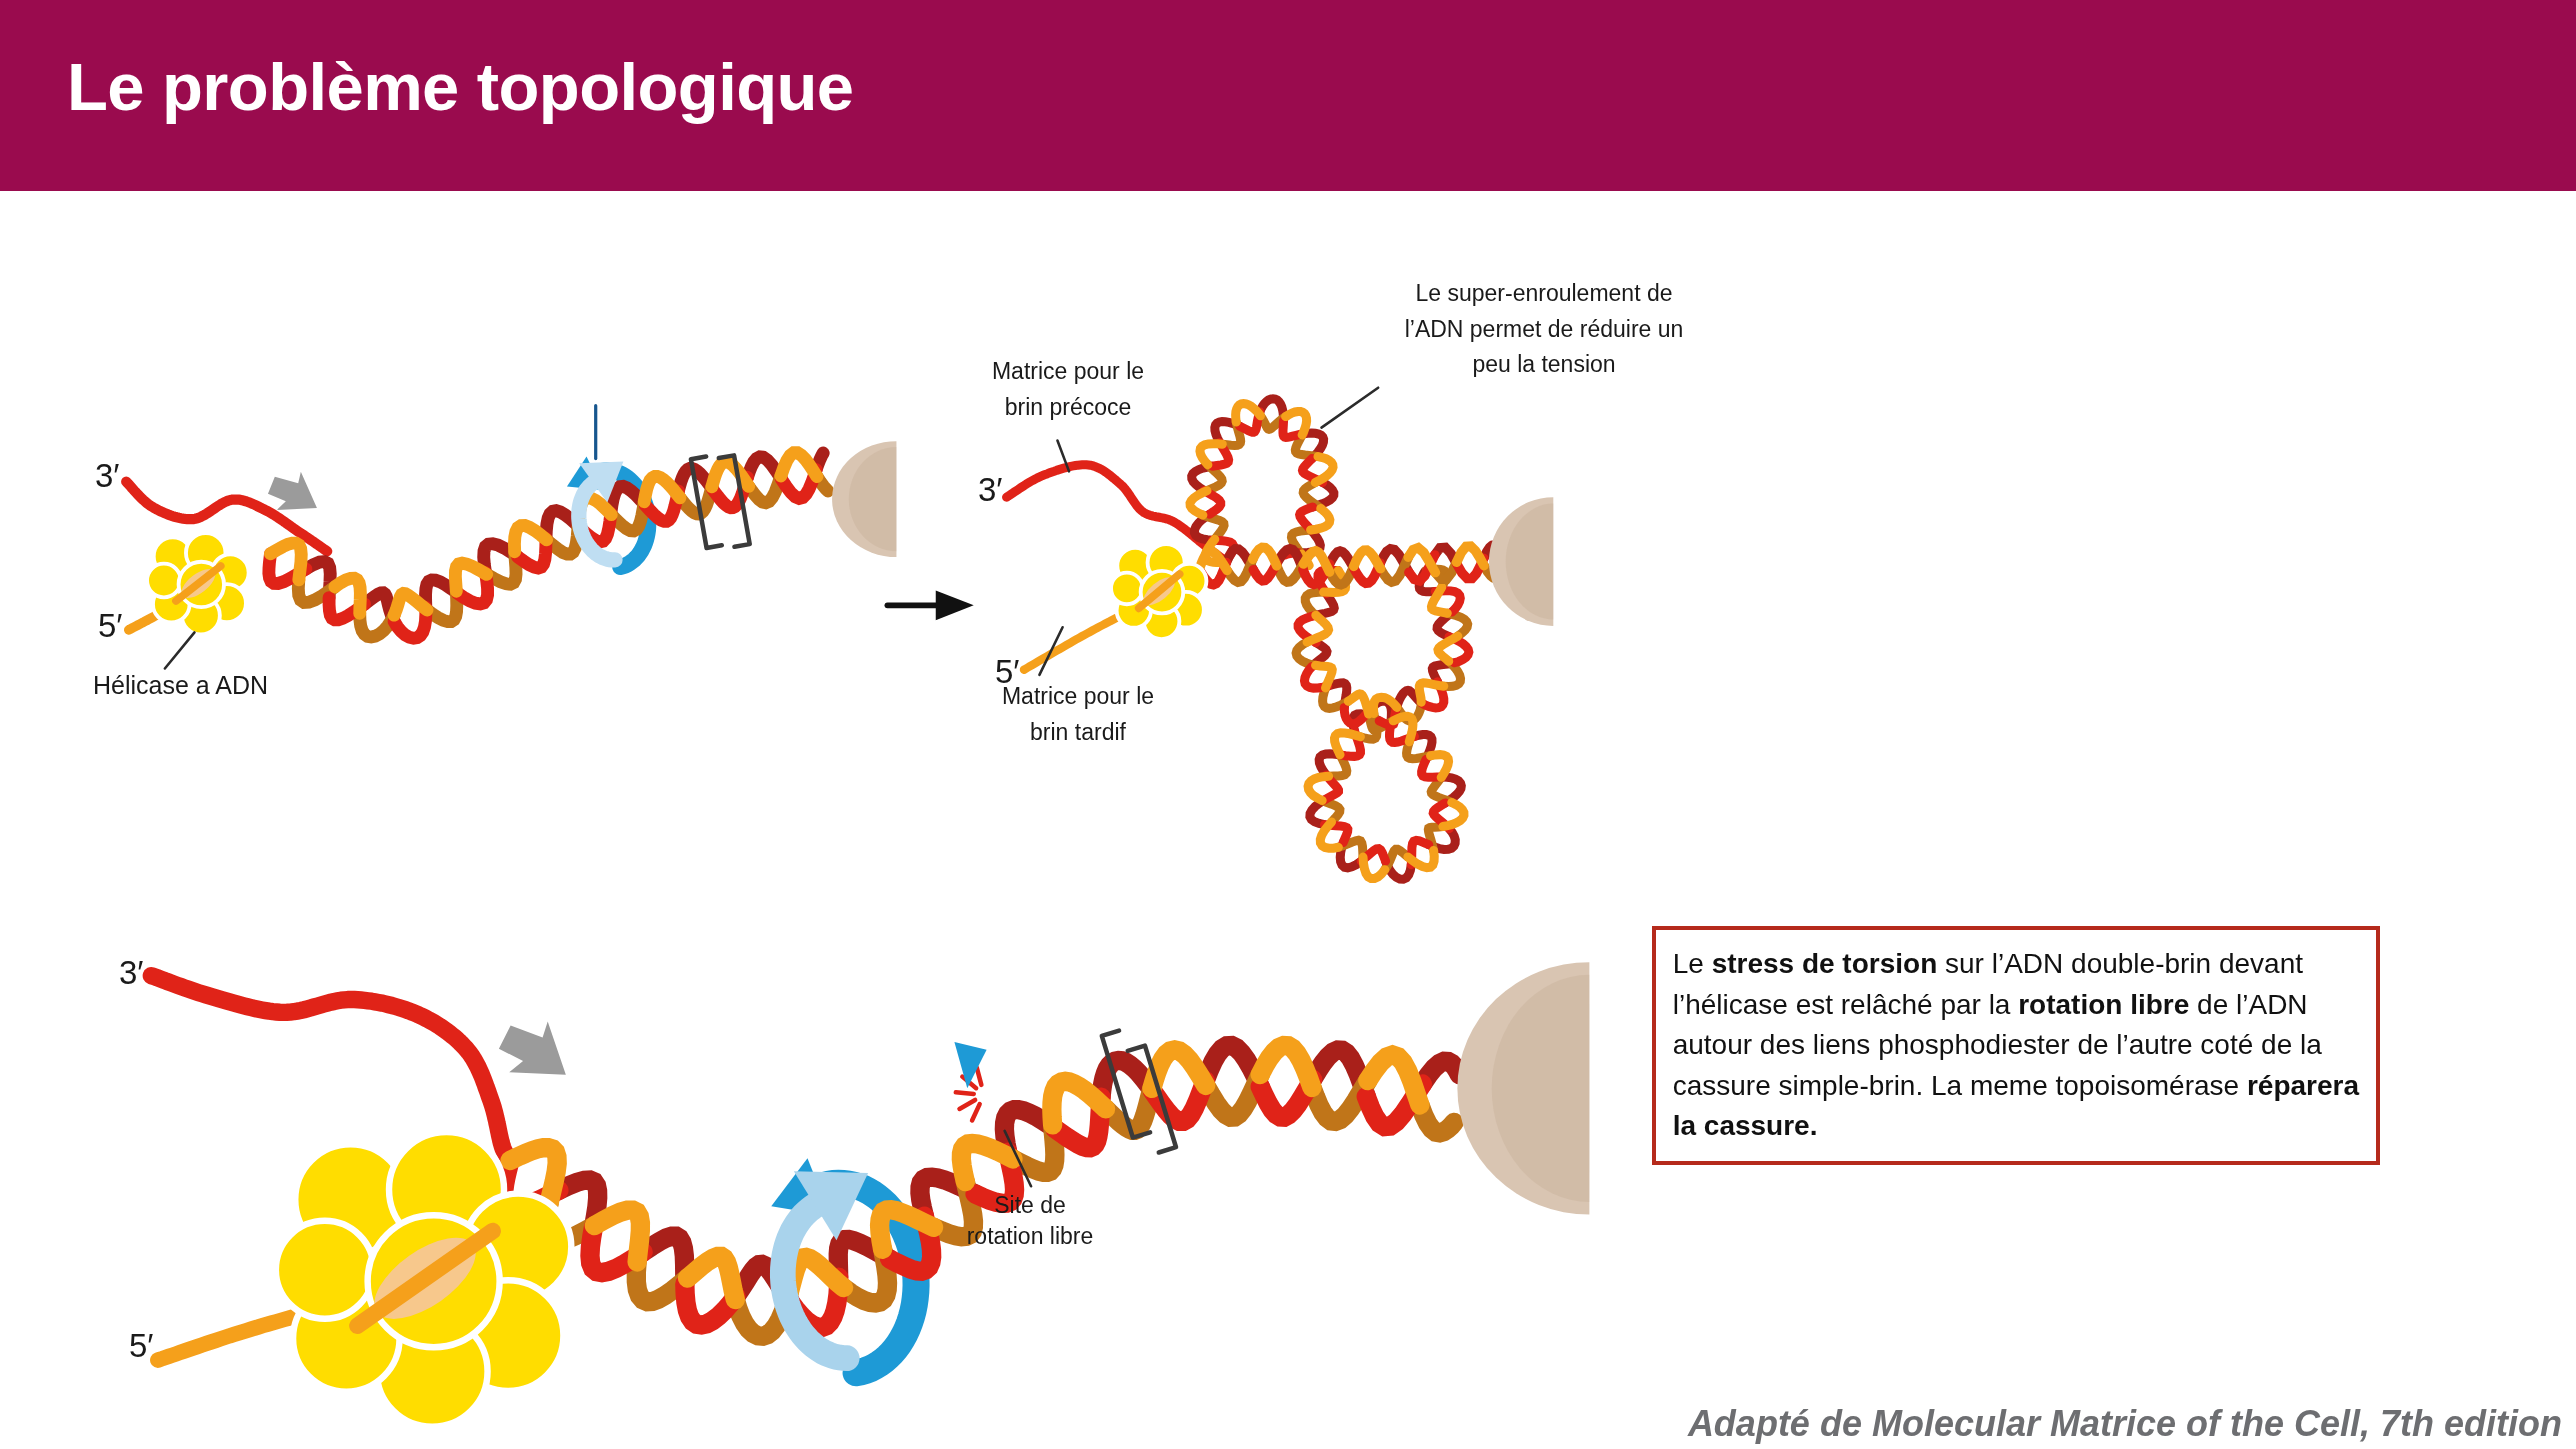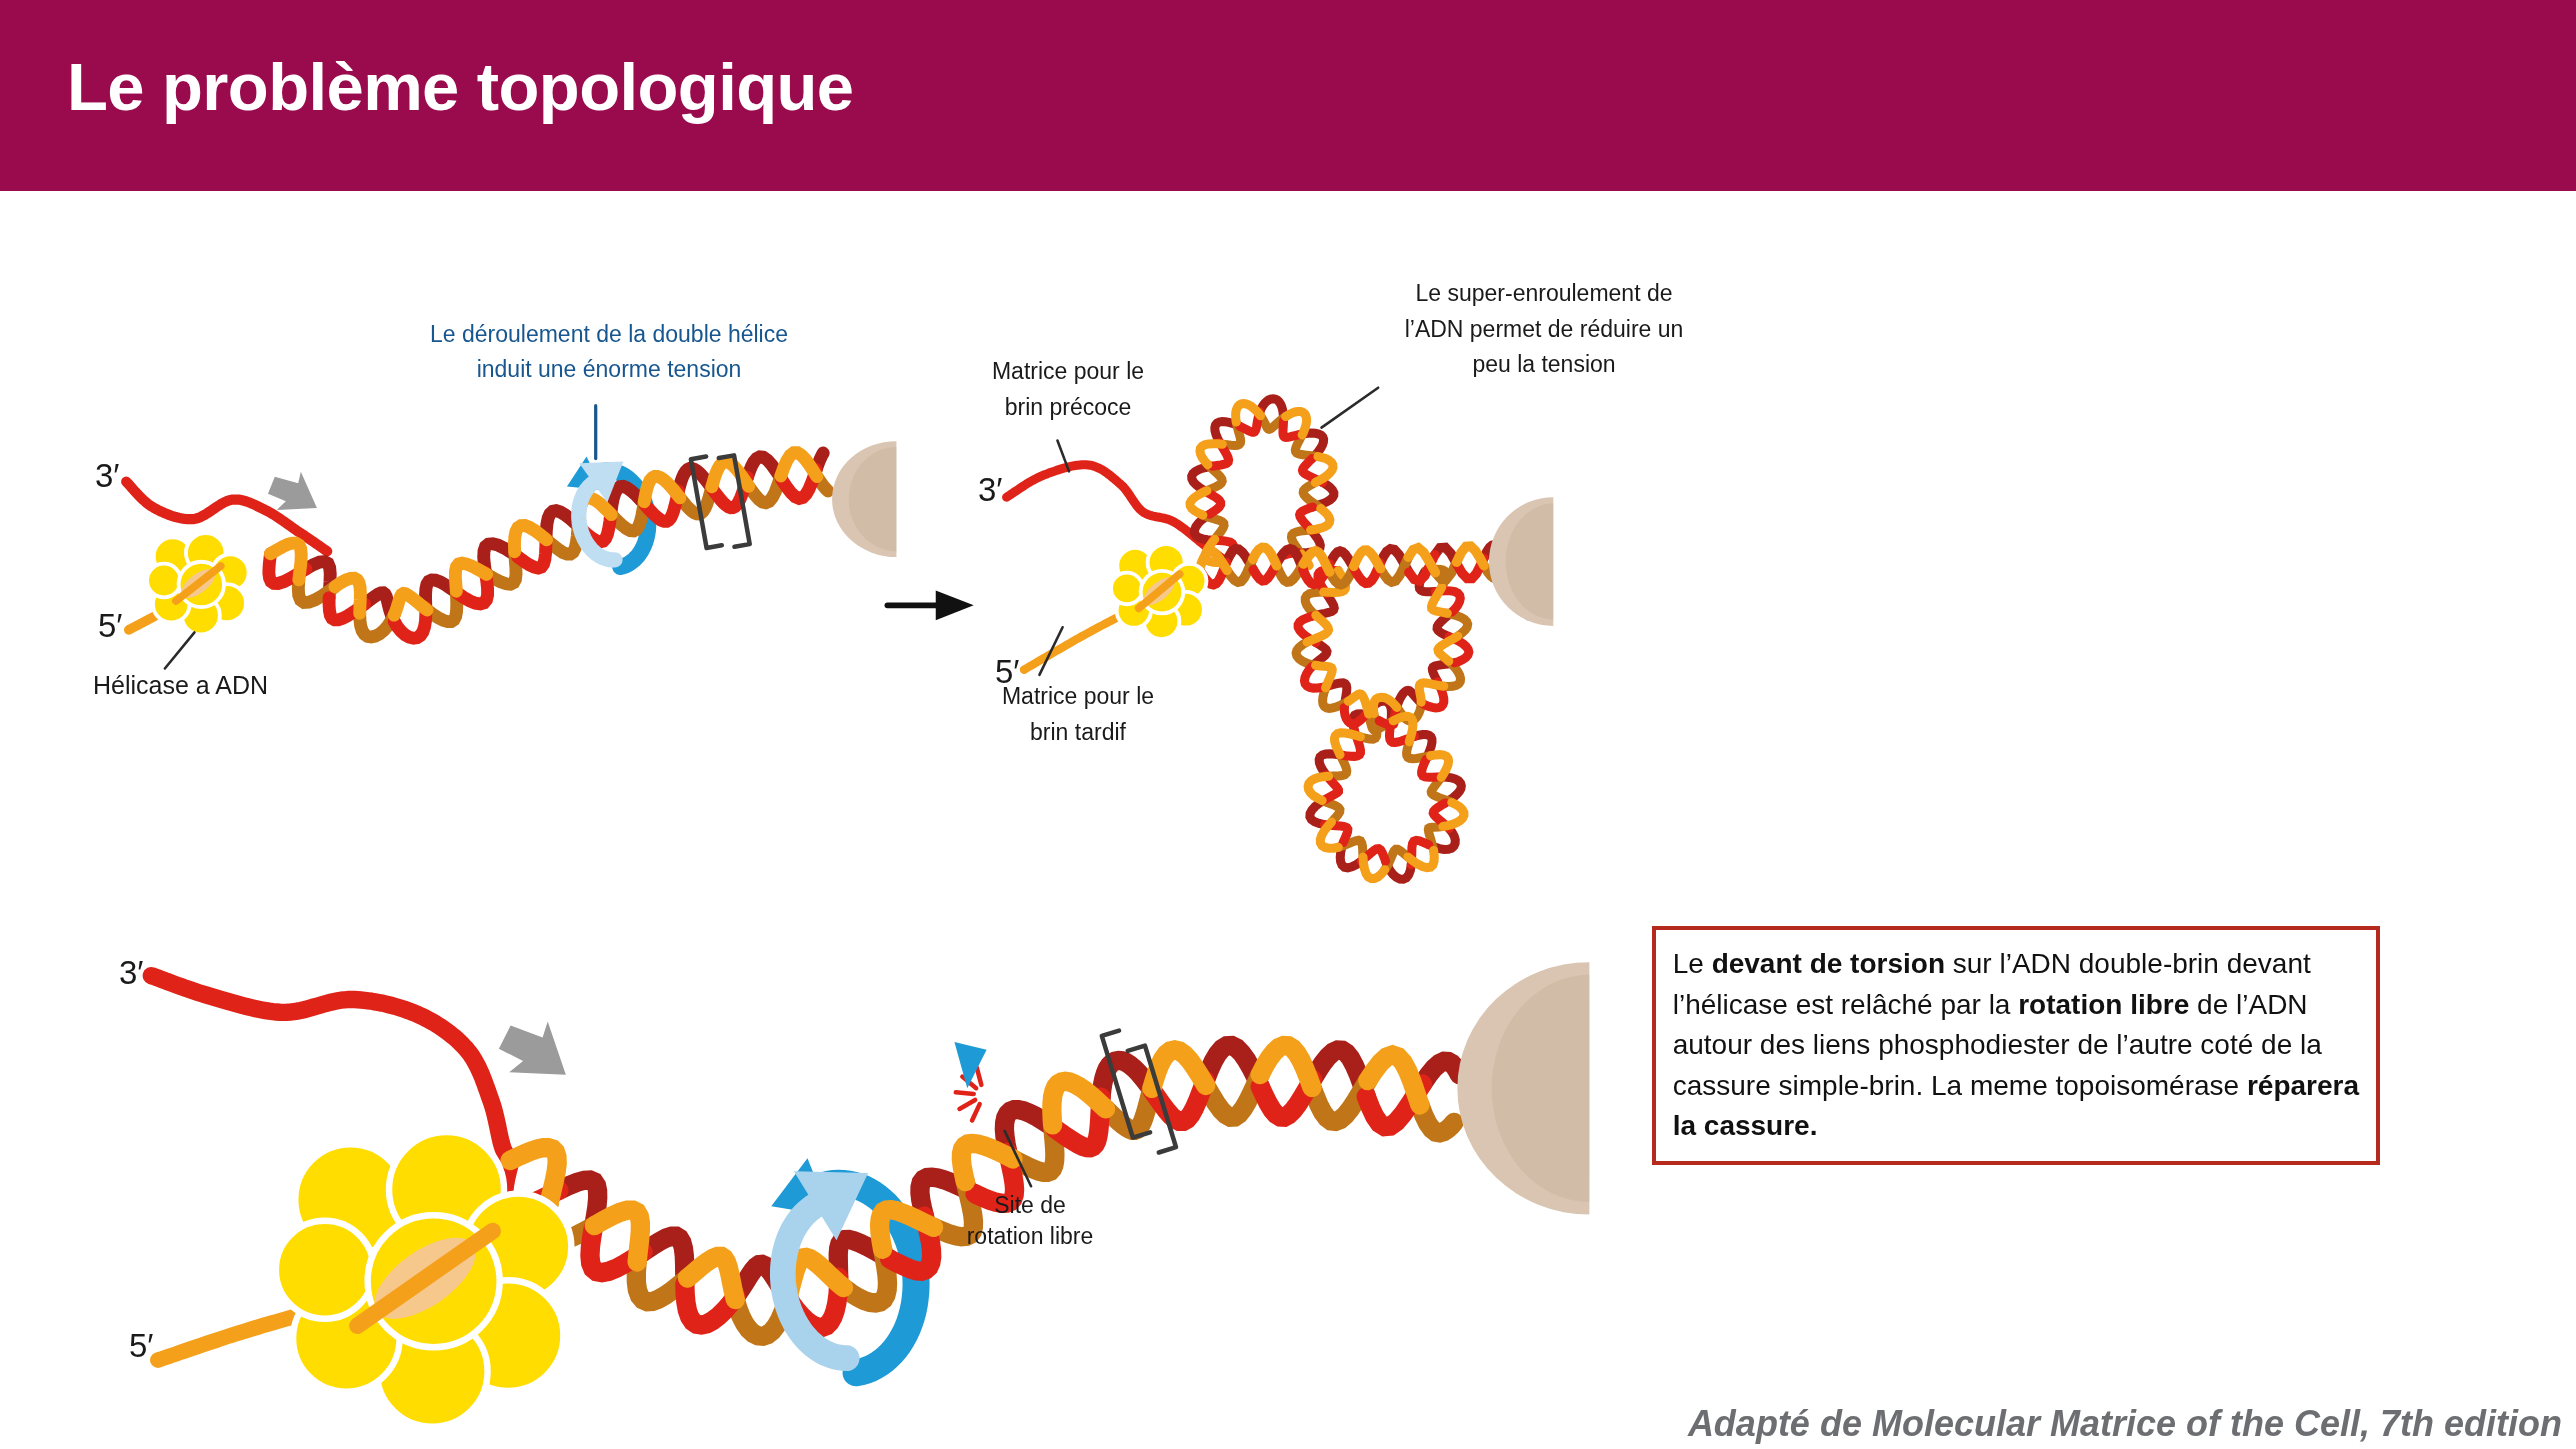--- a/index.html
+++ b/index.html
@@ -155,40 +155,38 @@
         <path d="M1774,1620 L1802,1620 L1802,1785 L1774,1785" stroke="#3b3b3b" stroke-width="7" fill="none" stroke-linecap="round" stroke-linejoin="round" transform="rotate(-17 1802 1702.5)"></path>
         <g>
           <path d="M2468,1494 A205,196 0 0 0 2468,1886 Z" fill="#D9C5B2"></path>
           <path d="M2468,1513.6 A151.7,176.4 0 0 0 2468,1866.4 Z" fill="#BEA48B" opacity="0.28"></path>
         </g>
         <line x1="1560" y1="1756" x2="1601" y2="1842" stroke="#2B2B2B" stroke-width="4" stroke-linecap="round"></line>
         <path d="M0,-10 L27,-17 L23,-30 L60,-3 L21,22 L25,8 L3,11 Z" transform="translate(782 1608) rotate(35) scale(1.9)" fill="#9B9B9B"></path>
       </g>
     </svg>
 
-  <div class="lbl blue" style="left: 609px; top: 317px; color: rgb(23, 86, 142);">Le déroulement de la double hélice
-induit une énorme tension</div>
   <div class="prime" style="left:95px;top:457px">3′</div>
   <div class="prime" style="left:98px;top:607px">5′</div>
   <div class="lbl-left" style="left:93px;top:671px">Hélicase a ADN</div>
 
   <div class="lbl" style="left:1068px;top:354px">Matrice pour le
 brin précoce</div>
   <div class="lbl" style="left:1544px;top:276px">Le super-enroulement de
 l’ADN permet de réduire un
 peu la tension</div>
   <div class="prime" style="left:978px;top:471px">3′</div>
   <div class="prime" style="left:995px;top:653px">5′</div>
   <div class="lbl" style="left:1078px;top:679px">Matrice pour le
 brin tardif</div>
 
   <div class="prime" style="left:119px;top:954px">3′</div>
   <div class="prime" style="left:129px;top:1327px">5′</div>
   <div class="lbl" style="left:1030px;top:1190px;line-height:1.35">Site de
 rotation libre</div>
 
   <div class="infobox" style="border-color: rgb(181, 42, 28);">
-    <p><span>Le </span><b>devant de torsion</b><span> sur l’ADN double-brin devant l’hélicase est relâché par la </span><b>rotation libre</b><span> de l’ADN autour des liens phosphodiester de l’autre coté de la cassure simple-brin. La meme topoisomérase </span><b>réparera la cassure.</b></p>
+    <p><span>Le </span><b>stress de torsion</b><span> sur l’ADN double-brin devant l’hélicase est relâché par la </span><b>rotation libre</b><span> de l’ADN autour des liens phosphodiester de l’autre coté de la cassure simple-brin. La meme topoisomérase </span><b>réparera la cassure.</b></p>
   </div>
 
   <div class="attribution" style="color: rgb(109, 110, 113);">Adapté de Molecular Matrice of the Cell, 7th edition</div>
 </div>
 
 
 </body></html>

